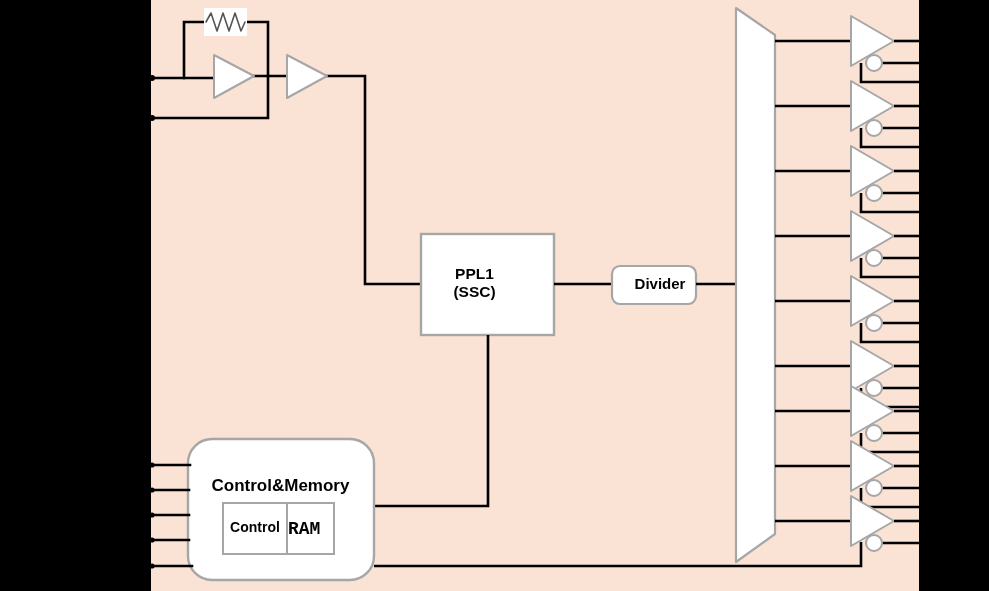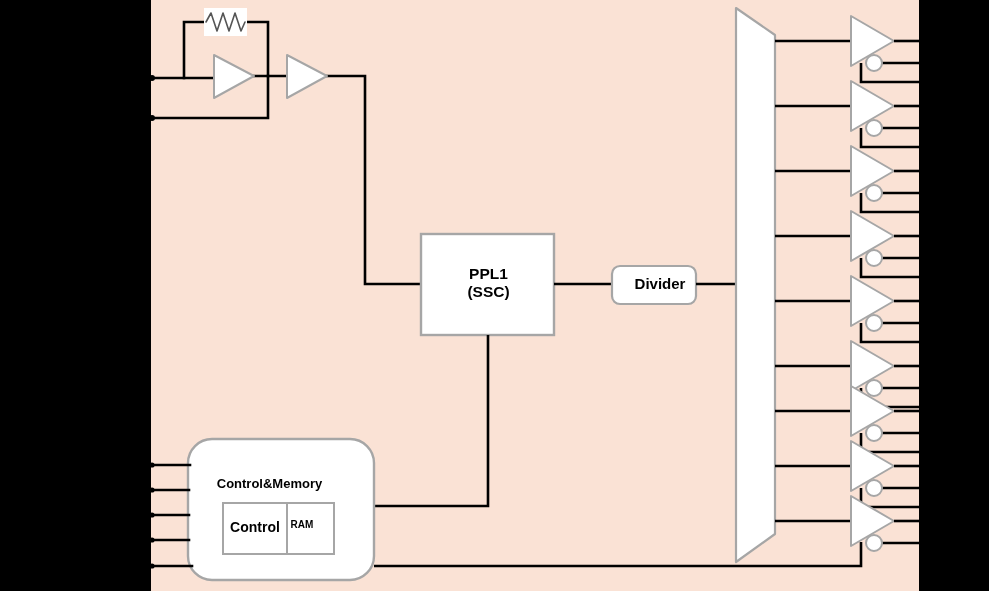--- a/index.html
+++ b/index.html
@@ -31,38 +31,39 @@
     position: absolute;
     font-family: "Liberation Sans", sans-serif;
     font-weight: bold;
     color: #000000;
     white-space: pre;
     text-align: center;
     line-height: 1.18;
     pointer-events: none;
   }
   #lbl-pll {
-    left: 435px; top: 265px; width: 107px;
+    left: 421px; top: 265px; width: 107px;
     font-size: 15.5px;
   }
   #lbl-divider {
     left: 613px; top: 275px; width: 94px;
     font-size: 15px;
   }
   #lbl-cm {
-    left: 178px; top: 476px; width: 183px;
-    font-size: 13px;
+    left: 189px; top: 476px; width: 183px;
+    font-size: 17px;
   }
   #lbl-control {
     left: 224px; top: 519px; width: 62px;
     font-size: 14px;
   }
   #lbl-ram {
     left: 288px; top: 519px; width: 28px;
-    font-size: 10px;
+    font-size: 18px;
+    font-family: Liberation Mono, monospace;
   }
 </style>
 </head>
 <body>
 
 <div id="canvas">
 
   <svg id="diagram" viewBox="0 0 989 591" xmlns="http://www.w3.org/2000/svg">
 
     <rect x="151" y="0" width="768" height="591" fill="#fae2d5"></rect>

